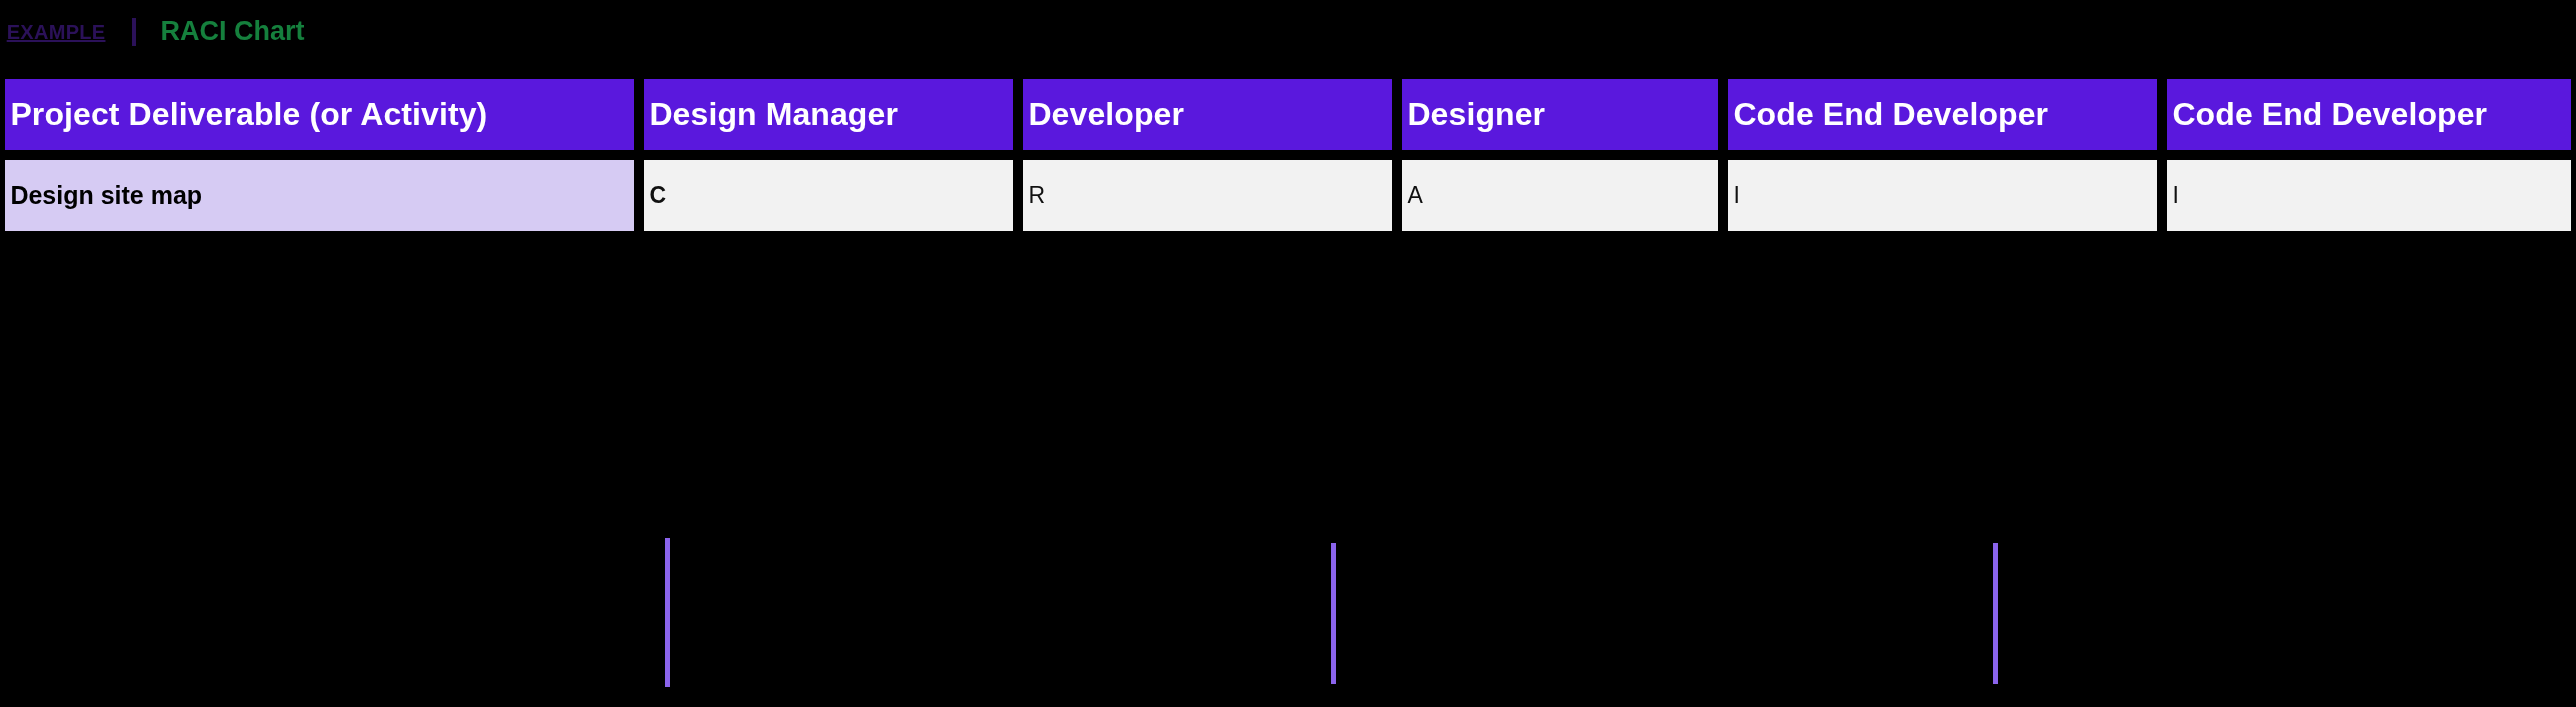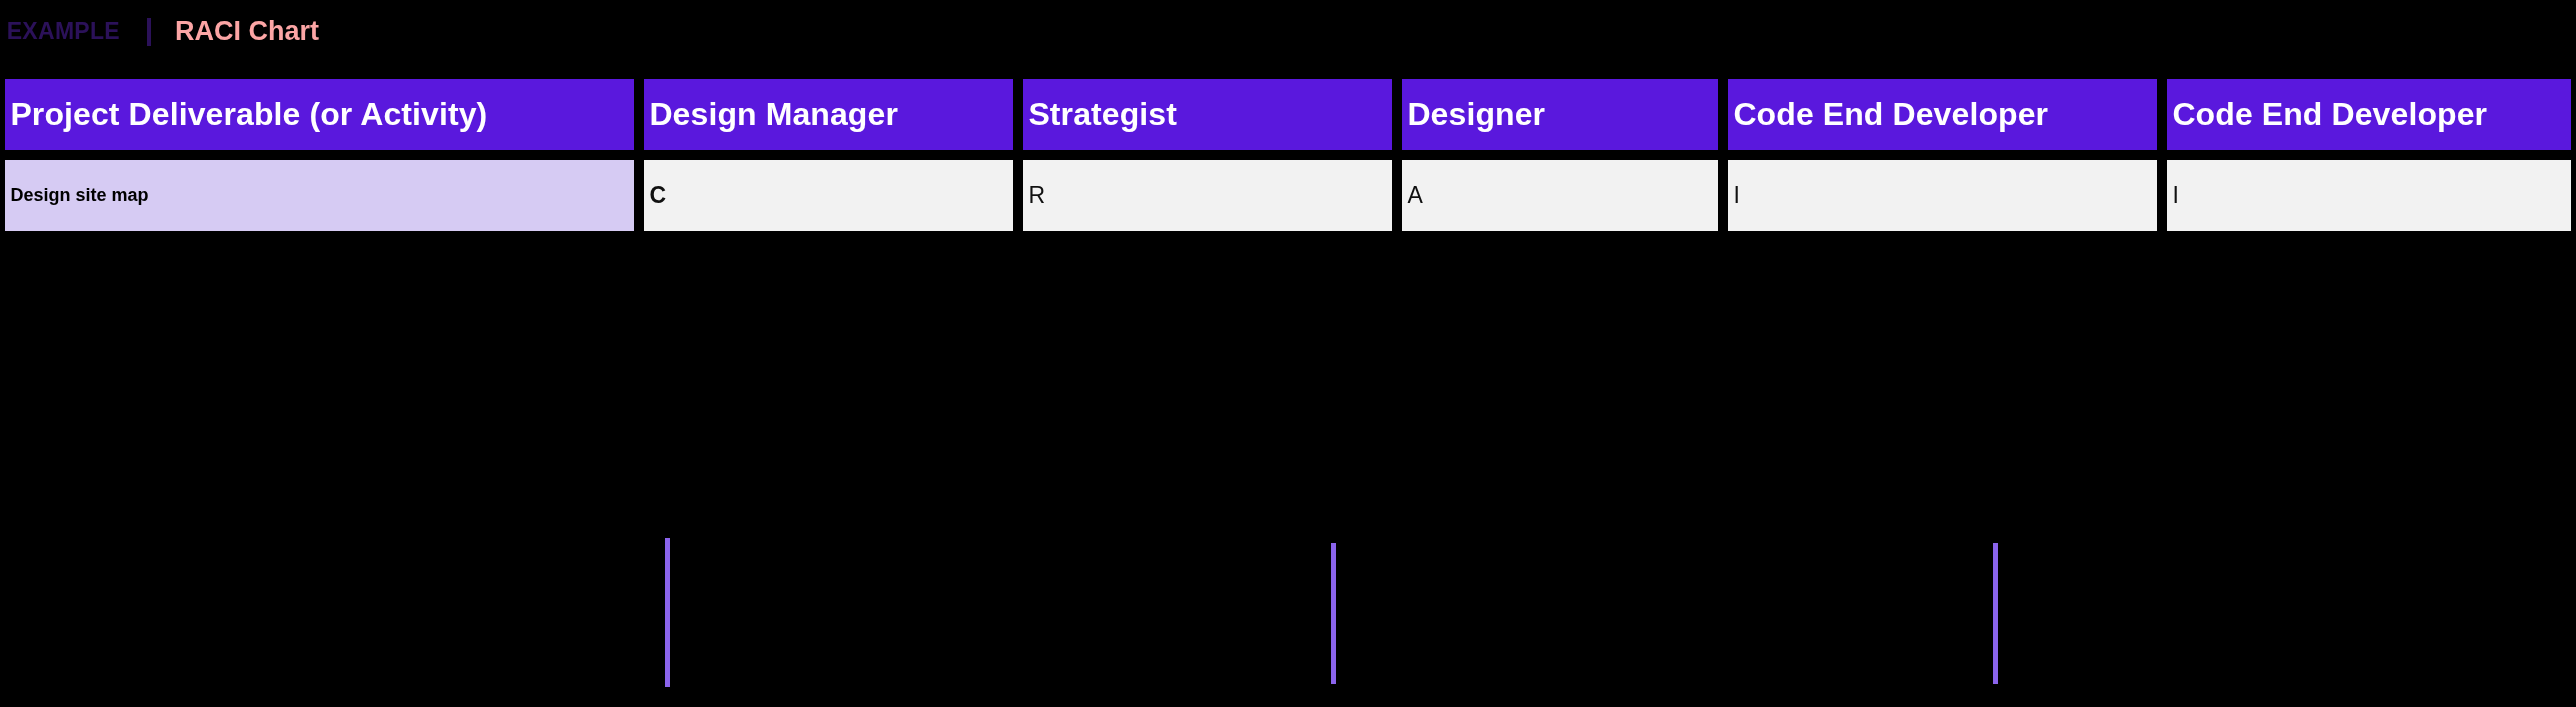--- a/index.html
+++ b/index.html
@@ -21,38 +21,39 @@
     left: 0;
     top: 0;
     width: 2576px;
     height: 63px;
     display: flex;
     align-items: center;
     padding-left: 6.7px;
     box-sizing: border-box;
   }
   .topbar-example {
-    font-size: 23px;
+    font-size: 20px;
     font-weight: 700;
     letter-spacing: 0.3px;
     color: #2B1159;
     line-height: 1;
     white-space: nowrap;
+    text-decoration: underline;
   }
   .topbar-divider {
     width: 4px;
     height: 28px;
     background: #2B1159;
     margin: 0 24px 0 27px;
     flex: 0 0 auto;
   }
   .topbar-title {
     font-size: 27px;
     font-weight: 700;
-    color: #fca5a5;
+    color: #15803d;
     line-height: 1;
     white-space: nowrap;
   }
 
   
   .raci-table {
     position: absolute;
     left: 0;
     top: 74px;
     width: 2576px;
@@ -78,21 +79,21 @@
     font-size: 32px;
     font-weight: 700;
     letter-spacing: 0.1px;
     white-space: nowrap;
   }
 
   
   .task-cell {
     background: #D6CBF3;
     color: #000000;
-    font-size: 18px;
+    font-size: 25px;
     font-weight: 700;
     white-space: nowrap;
   }
 
   
   .data-cell {
     background: #F2F2F2;
     color: #111111;
     font-size: 23px;
     font-weight: 400;
@@ -134,21 +135,21 @@
     <col style="width:379px">
     <col style="width:326px">
     <col style="width:439px">
     <col style="width:414px">
   </colgroup>
 
   <thead>
     <tr class="hdr-row">
       <th class="cell hdr-cell">Project Deliverable (or Activity)</th>
       <th class="cell hdr-cell">Design Manager</th>
-      <th class="cell hdr-cell">Strategist</th>
+      <th class="cell hdr-cell">Developer</th>
       <th class="cell hdr-cell">Designer</th>
       <th class="cell hdr-cell">Code End Developer</th>
       <th class="cell hdr-cell">Code End Developer</th>
     </tr>
   </thead>
 
   <tbody>
     <tr>
       <td class="cell task-cell">Design site map</td>
       <td class="cell data-cell emph">C</td>

